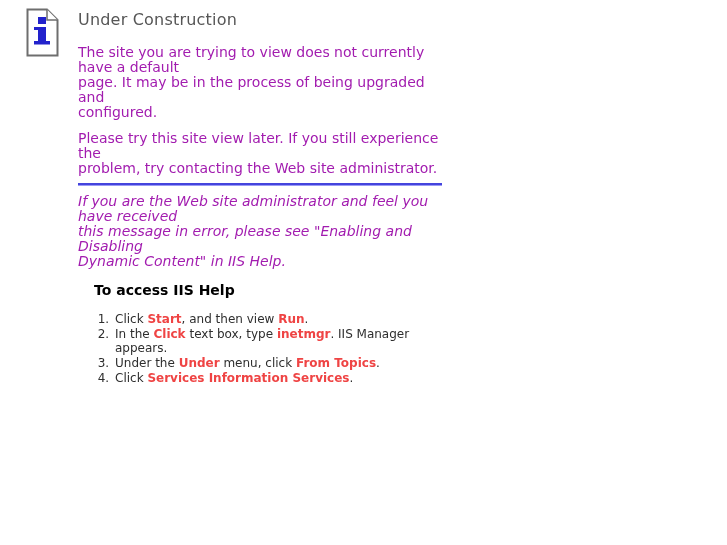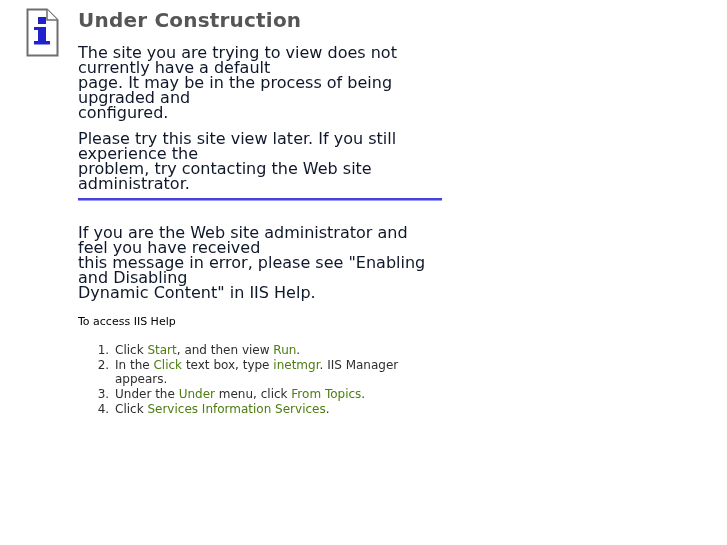--- a/index.html
+++ b/index.html
@@ -20,58 +20,59 @@
     height: 49px;
   }
   .content {
     position: absolute;
     left: 78px;
     top: 0;
     width: 364px;
   }
   .page-title {
     margin-top: 10px;
-    font-size: 20px;
+    font-size: 16px;
     line-height: 20px;
-    font-weight: 700;
+    font-weight: 400;
     color: #565656;
     letter-spacing: 0.2px;
   }
   p.body {
-    font-size: 16px;
+    font-size: 14px;
     line-height: 15px;
-    color: #0f172a;
+    color: #a21caf;
     white-space: pre-line;
     margin: 11px 0 0 0;
   }
   p.first { margin-top: 15px; }
   .rule {
     margin-top: 7px;
     height: 0;
     border-top: 2px solid #4444dd;
     border-bottom: 1px solid #9a9af5;
     width: 364px;
   }
-  p.after-rule { margin-top: 24px; }
+  p.after-rule { margin-top: 8px; font-style: italic; }
   .help-heading {
     margin-top: 15px;
-    font-size: 11px;
+    font-size: 14px;
     line-height: 13px;
-    font-weight: 400;
+    font-weight: 700;
     color: #000000;
+    margin-left: 16px;
   }
   ol.steps {
     margin: 15px 0 0 0;
     padding-left: 35px;
     font-size: 12px;
     line-height: 14.7px;
     color: #2e2e2e;
   }
   ol.steps li { padding-left: 2px; }
-  ol.steps b { font-weight: 400; color: #4d7c0f; }
+  ol.steps b { font-weight: 700; color: #ef4444; }
 </style>
 </head>
 <body>
 
 <div class="page">
 
   <div class="doc-icon">
     <svg width="33" height="49" viewBox="0 0 33 49" xmlns="http://www.w3.org/2000/svg">
       <path d="M1.5 1.5 H21 L31.5 12 V47.5 H1.5 Z" fill="#ffffff" stroke="#6e6e6e" stroke-width="2"></path>
       <path d="M21 1.5 V12 H31.5" fill="#ffffff" stroke="#6e6e6e" stroke-width="1.5"></path>

